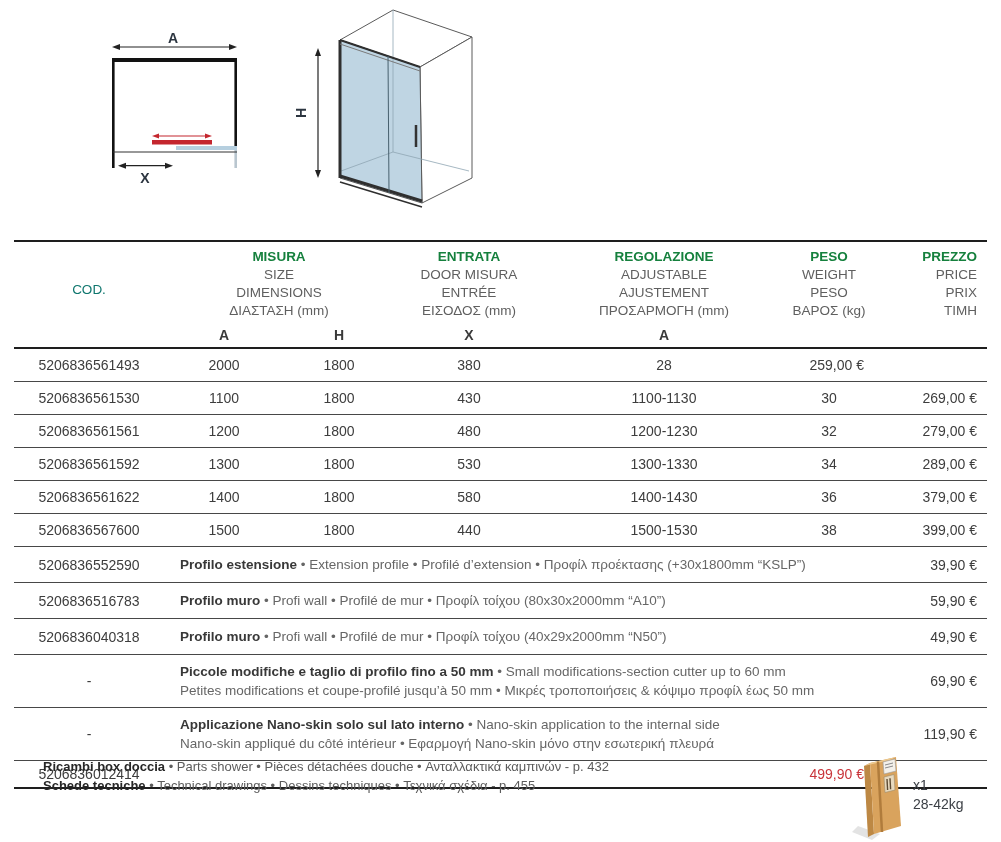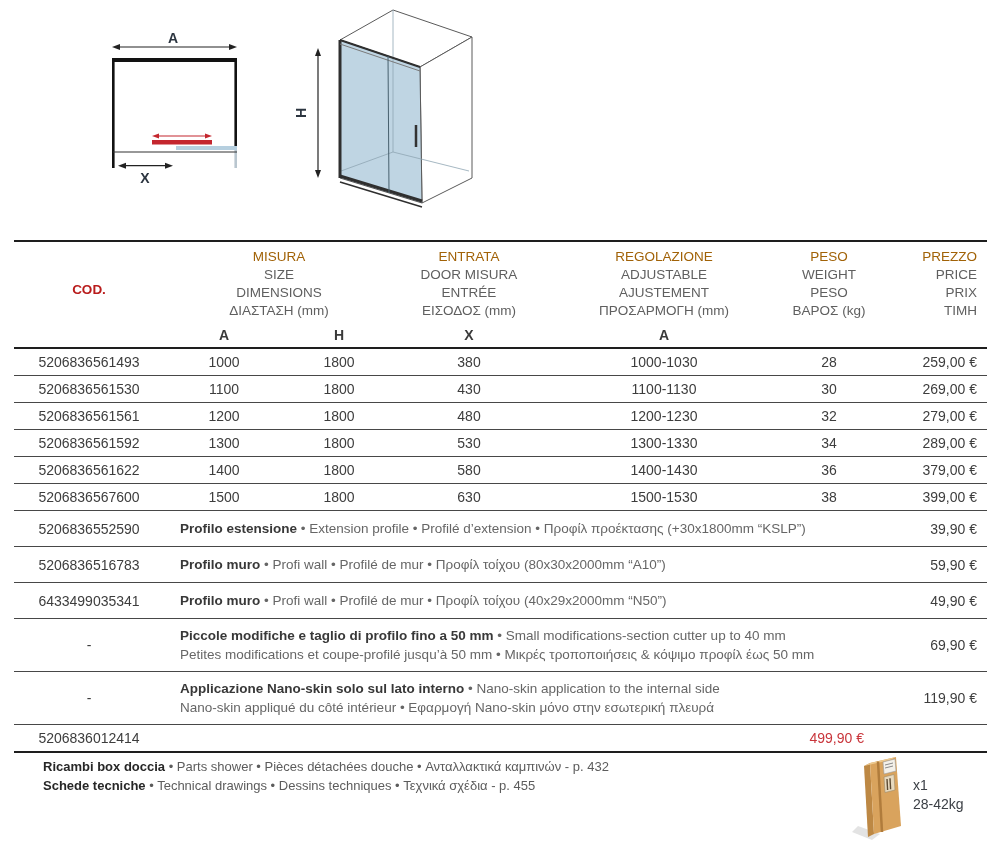--- a/index.html
+++ b/index.html
@@ -10,30 +10,30 @@
   svg{position:absolute;display:block;}
   .plan-svg{left:92px;top:26px;}
   .iso-svg{left:292px;top:5px;}
   .pkg-svg{left:850px;top:750px;}
 
   
   .ptable{position:absolute;left:14px;top:240px;width:973px;
           border-top:2px solid #1e1e1e;border-bottom:2px solid #1e1e1e;box-sizing:content-box;}
   .thead{display:grid;grid-template-columns:150px 230px 150px 240px 90px 113px;height:80px;}
   .th{font-size:13.5px;line-height:18px;text-align:center;padding-top:6px;}
-  .th .l1{font-weight:400;color:#a16207;}
+  .th .l1{font-weight:700;color:#15803d;}
   .th .lx{color:#5f5f5f;}
-  .th.cod{display:flex;align-items:center;justify-content:center;font-weight:700;color:#b91c1c;padding-top:16px;}
+  .th.cod{display:flex;align-items:center;justify-content:center;font-weight:400;color:#0f766e;padding-top:16px;}
   .th.right{text-align:right;padding-right:10px;}
   .subhead{display:grid;grid-template-columns:150px 120px 110px 150px 240px 90px 113px;
            height:27px;box-sizing:border-box;border-bottom:2px solid #1e1e1e;
            align-items:center;font-weight:700;font-size:14px;color:#3a3a3a;text-align:center;}
   .row{display:grid;align-items:center;box-sizing:border-box;border-bottom:1px solid #474747;
        font-size:14px;color:#3d3d3d;}
-  .row.g7{grid-template-columns:150px 120px 110px 150px 240px 90px 113px;height:27px;text-align:center;}
+  .row.g7{grid-template-columns:150px 120px 110px 150px 240px 90px 113px;height:33px;text-align:center;}
   .row.g3{grid-template-columns:150px 710px 113px;height:36px;}
   .row.g3 .code{text-align:center;}
   .row.svc{grid-template-columns:150px 710px 113px;height:53px;}
   .row.svc .code{text-align:center;}
   .row.last{border-bottom:none;height:26px;}
   .desc{font-size:13.5px;text-align:left;padding-left:16px;color:#666666;}
   .desc b{font-weight:700;color:#383838;}
   .desc .ln{display:block;line-height:19px;}
   .price{text-align:right;padding-right:10px;}
   .price.red{color:#c9353b;}
@@ -144,24 +144,23 @@
       <div>A</div>
       <div>H</div>
       <div>X</div>
       <div>A</div>
       <div></div>
         <div></div>
     </div>
 
     <div class="row g7">
       <div>5206836561493</div>
-      <div>1000</div>
+      <div>2000</div>
       <div>1800</div>
       <div>380</div>
-      <div>1000-1030</div>
       <div>28</div>
       <div class="price">259,00 €</div>
     </div>
     <div class="row g7">
       <div>5206836561530</div>
       <div>1100</div>
       <div>1800</div>
       <div>430</div>
       <div>1100-1130</div>
       <div>30</div>
@@ -191,46 +190,46 @@
       <div>1800</div>
       <div>580</div>
       <div>1400-1430</div>
       <div>36</div>
       <div class="price">379,00 €</div>
     </div>
     <div class="row g7">
       <div>5206836567600</div>
       <div>1500</div>
       <div>1800</div>
-      <div>630</div>
+      <div>440</div>
       <div>1500-1530</div>
       <div>38</div>
       <div class="price">399,00 €</div>
     </div>
 
     <div class="row g3">
       <div class="code">5206836552590</div>
       <div class="desc"><b>Profilo estensione</b><span> • Extension profile • Profilé d’extension • Προφίλ προέκτασης (+30x1800mm “KSLP”)</span></div>
       <div class="price">39,90 €</div>
     </div>
     <div class="row g3">
       <div class="code">5206836516783</div>
       <div class="desc"><b>Profilo muro</b><span> • Profi wall • Profilé de mur • Προφίλ τοίχου (80x30x2000mm “A10”)</span></div>
       <div class="price">59,90 €</div>
     </div>
     <div class="row g3">
-      <div class="code">6433499035341</div>
+      <div class="code">5206836040318</div>
       <div class="desc"><b>Profilo muro</b><span> • Profi wall • Profilé de mur • Προφίλ τοίχου (40x29x2000mm “N50”)</span></div>
       <div class="price">49,90 €</div>
     </div>
 
     <div class="row svc">
       <div class="code">-</div>
       <div class="desc">
-        <span class="ln"><b>Piccole modifiche e taglio di profilo fino a 50 mm</b><span> • Small modifications-section cutter up to 40 mm</span></span>
+        <span class="ln"><b>Piccole modifiche e taglio di profilo fino a 50 mm</b><span> • Small modifications-section cutter up to 60 mm</span></span>
         <span class="ln">Petites modifications et coupe-profilé jusqu’à 50 mm • Μικρές τροποποιήσεις &amp; κόψιμο προφίλ έως 50 mm</span>
       </div>
       <div class="price">69,90 €</div>
     </div>
     <div class="row svc">
       <div class="code">-</div>
       <div class="desc">
         <span class="ln"><b>Applicazione Nano-skin solo sul lato interno</b><span> • Nano-skin application to the internal side</span></span>
         <span class="ln">Nano-skin appliqué du côté intérieur • Εφαρμογή Nano-skin μόνο στην εσωτερική πλευρά</span>
       </div>

